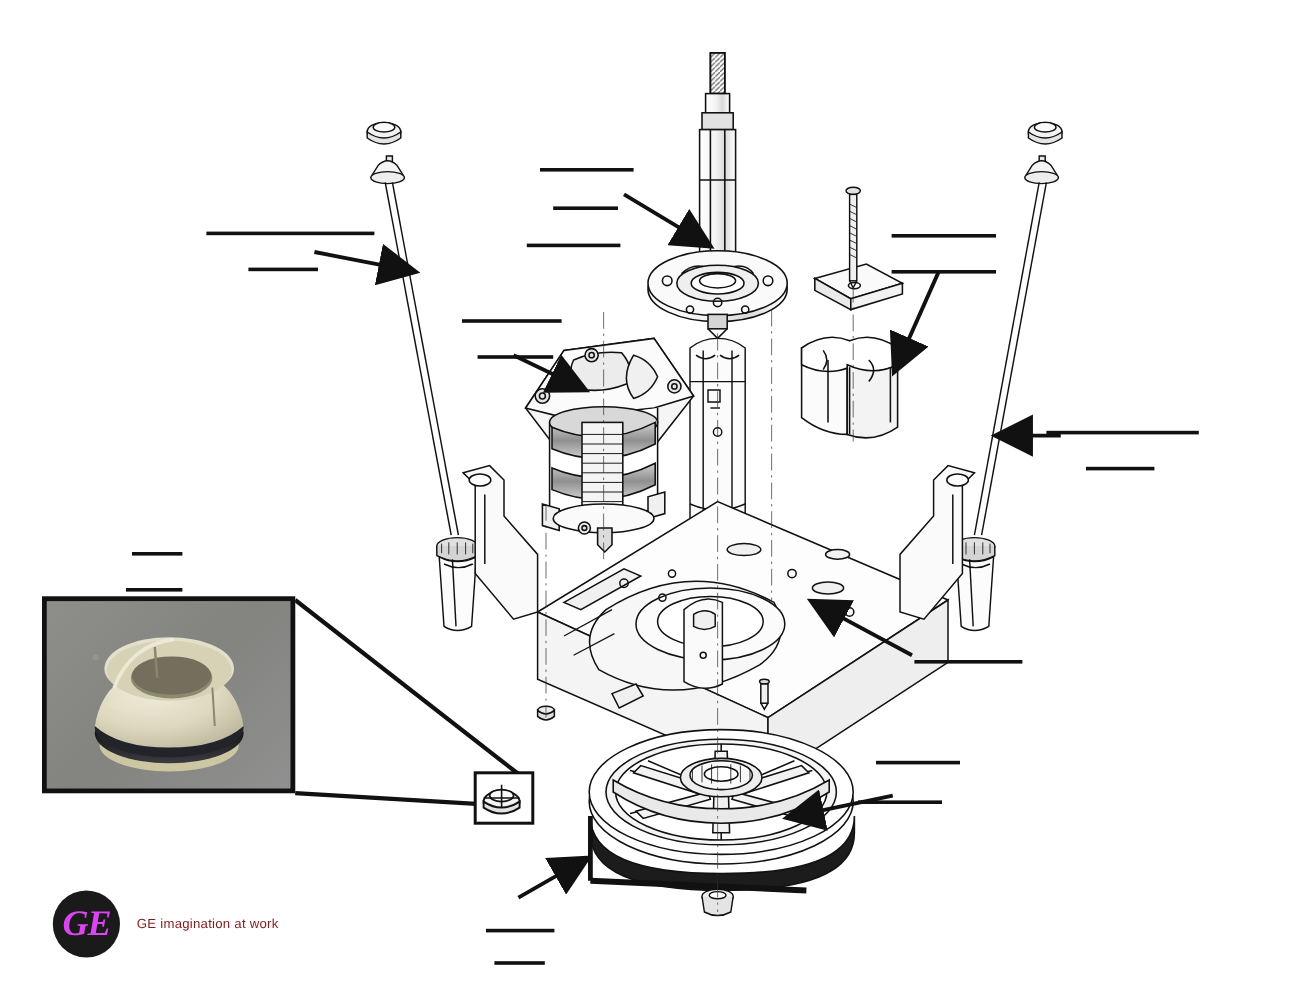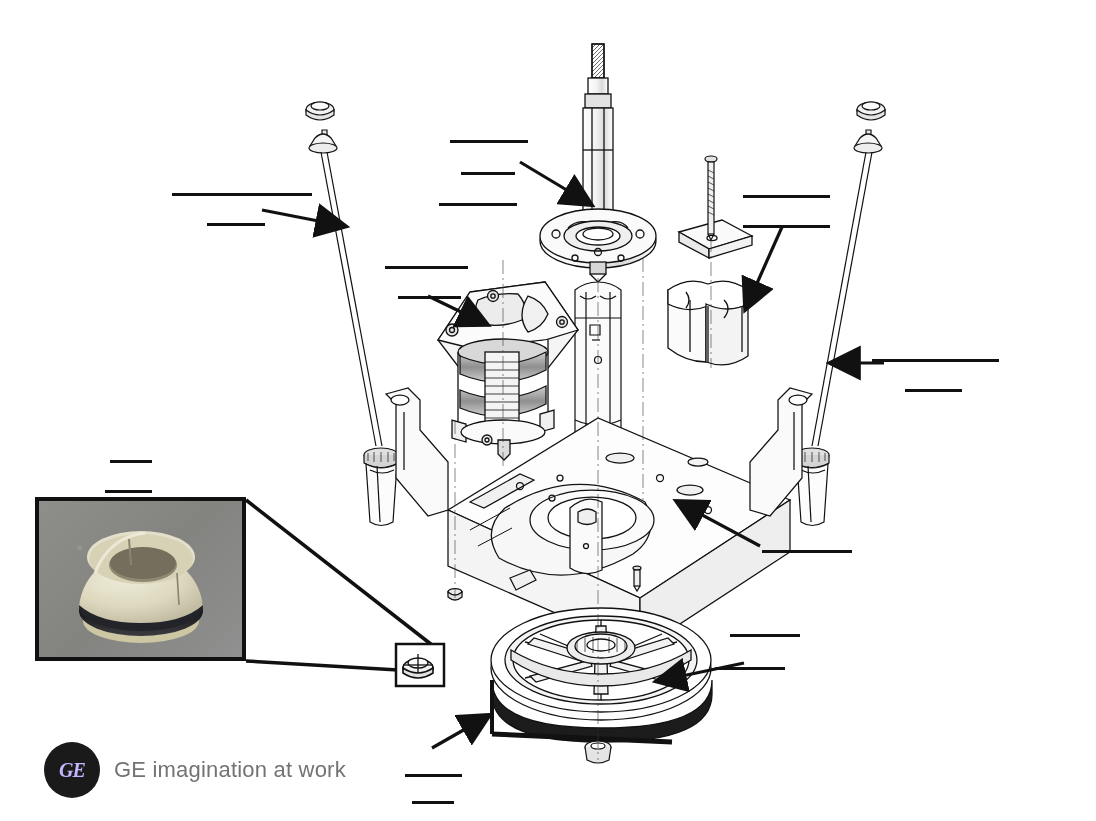--- a/index.html
+++ b/index.html
@@ -4,23 +4,23 @@
 <style>
   html,body{margin:0;padding:0;background:#ffffff;}
   body{width:1096px;height:821px;position:relative;overflow:hidden;
        font-family:"Liberation Sans",sans-serif;color:#111;}
   #stage{position:absolute;left:0;top:0;width:1096px;height:821px;background:#fff;}
   .lbl{position:absolute;background:#111;height:3px;border-radius:0;}
   svg{display:block;}
   #brand{position:absolute;left:44px;top:742px;display:flex;align-items:center;gap:14px;}
   #brand .mark{width:56px;height:56px;border-radius:50%;background:#1a1a1a;
      display:flex;align-items:center;justify-content:center;}
-  #brand .mark span{color:#c4b5fd;font-family:"Liberation Serif",serif;font-style:italic;
-     font-size:20px;letter-spacing:-1px;font-weight:700;}
-  #brand .tag{font-size:22px;color:#737373;letter-spacing:.2px;}
+  #brand .mark span{color:#d946ef;font-family:"Liberation Serif",serif;font-style:italic;
+     font-size:30px;letter-spacing:-1px;font-weight:700;}
+  #brand .tag{font-size:11px;color:#7f1d1d;letter-spacing:.2px;}
   #photo{position:absolute;left:35px;top:497px;width:211px;height:164px;
      border:4px solid #111;box-sizing:border-box;background:#8a8a87;overflow:hidden;}
   #photo .grain{position:absolute;inset:0;
      background:
        radial-gradient(circle at 20% 30%, rgba(255,255,255,.10) 0 2px, transparent 3px),
        radial-gradient(circle at 70% 65%, rgba(0,0,0,.10) 0 2px, transparent 3px),
        linear-gradient(135deg,#8e8e8b 0%,#838380 50%,#909090 100%);}
 </style>
 </head>
 <body>

